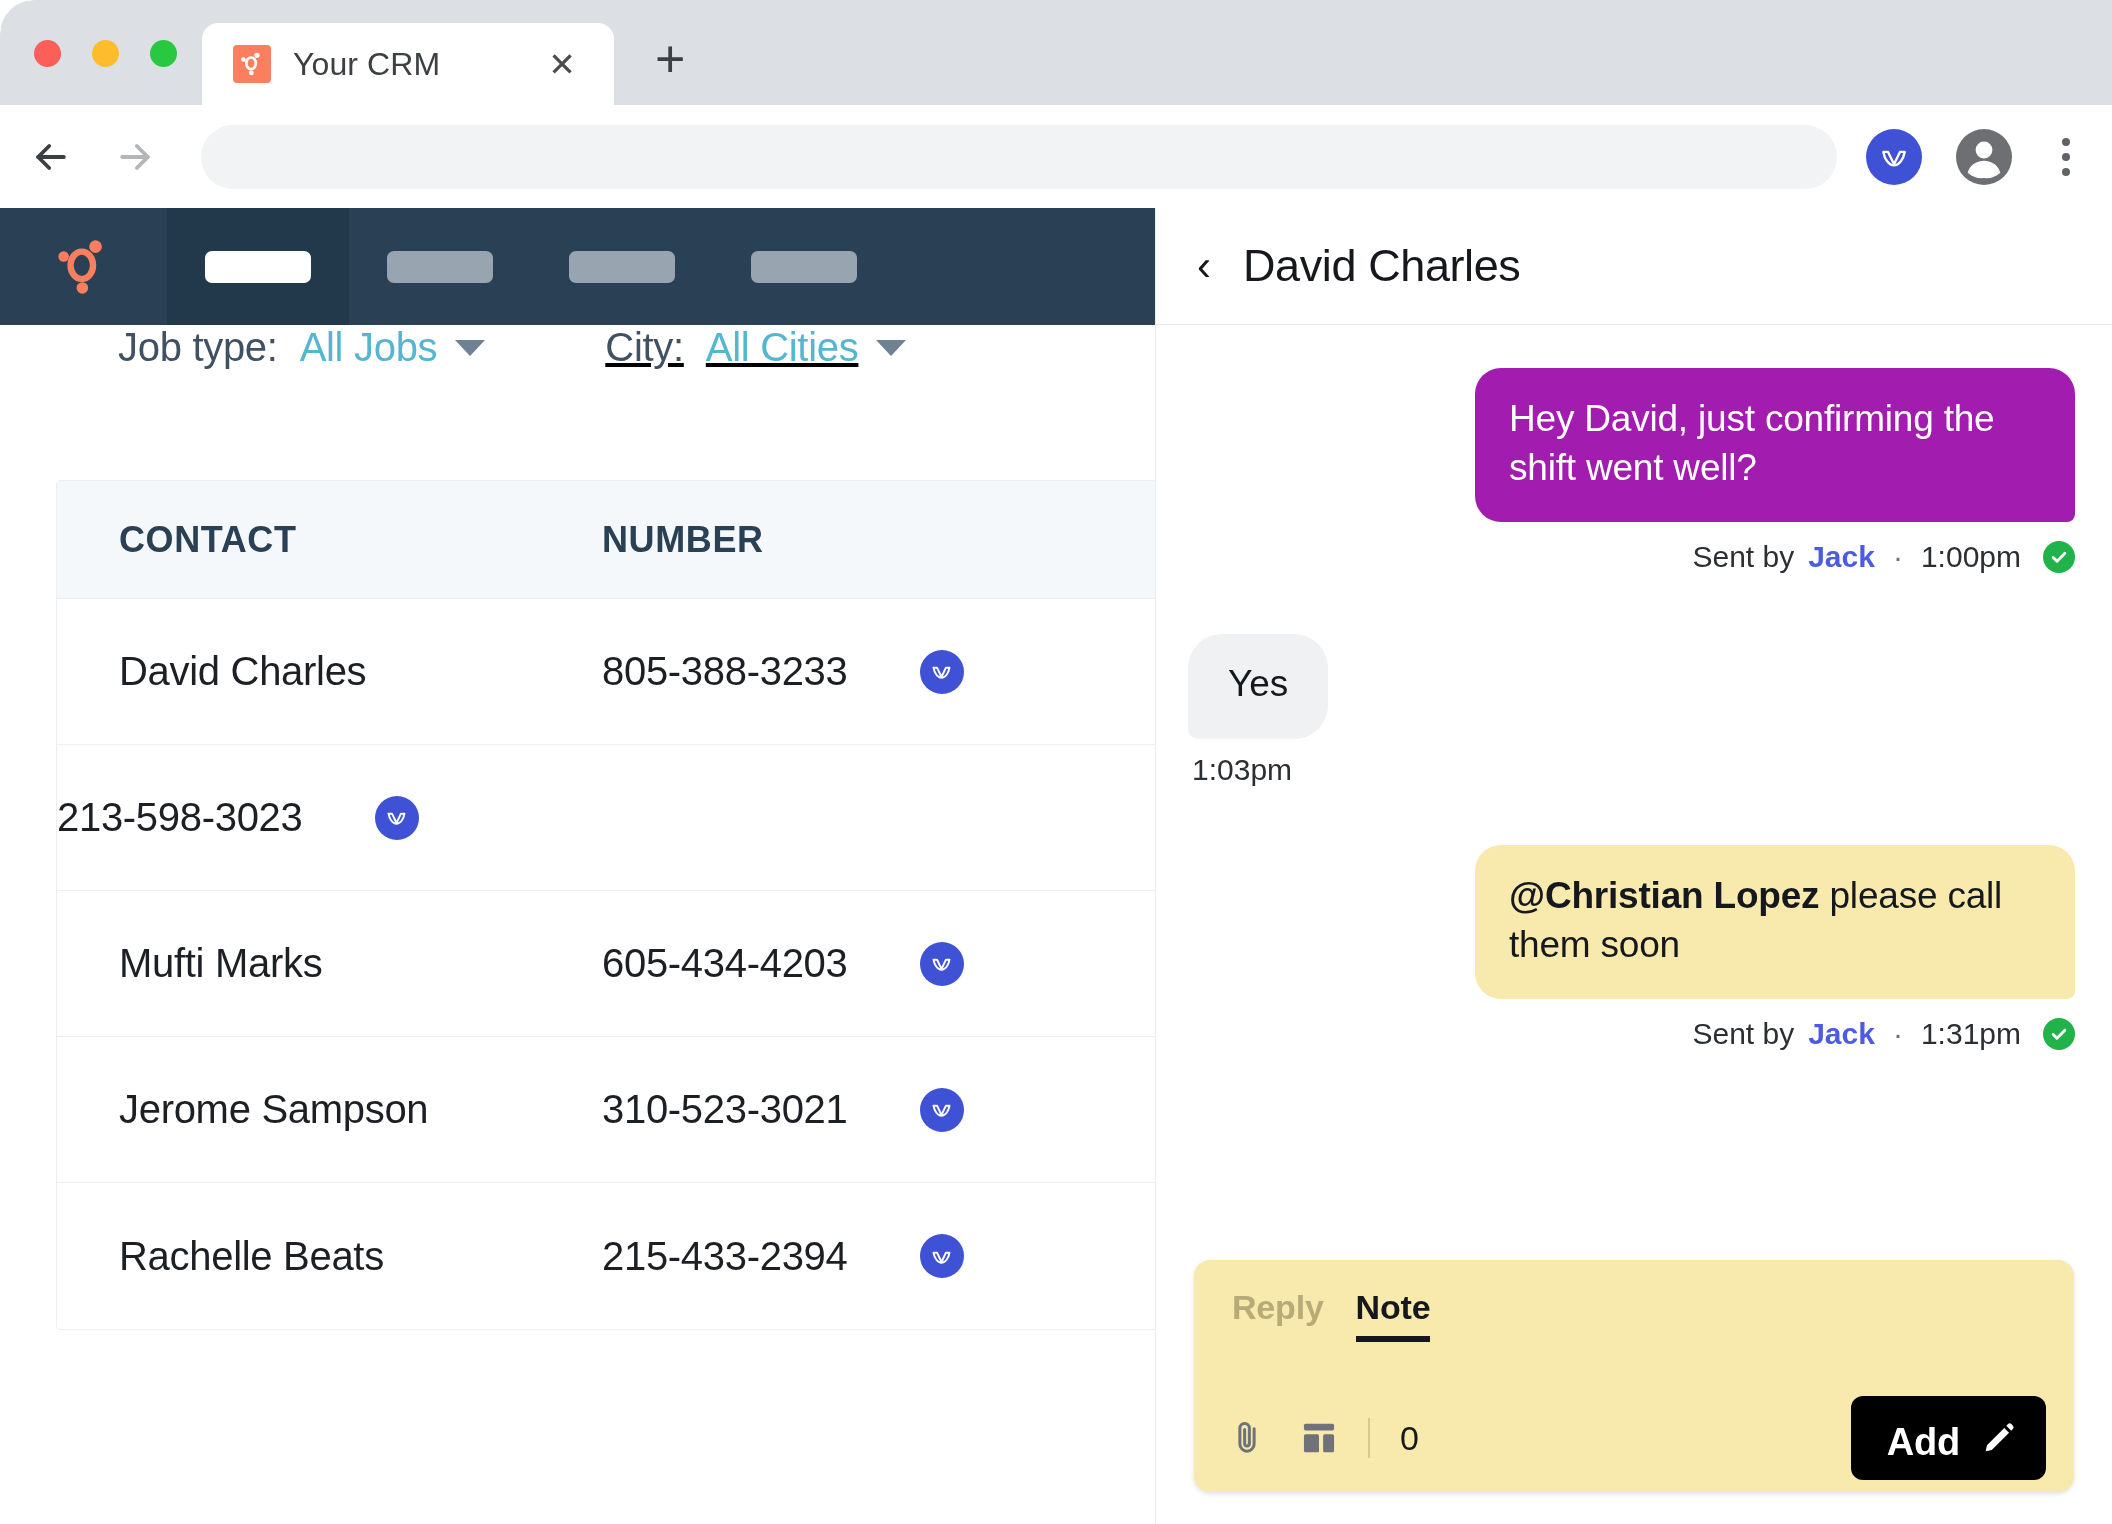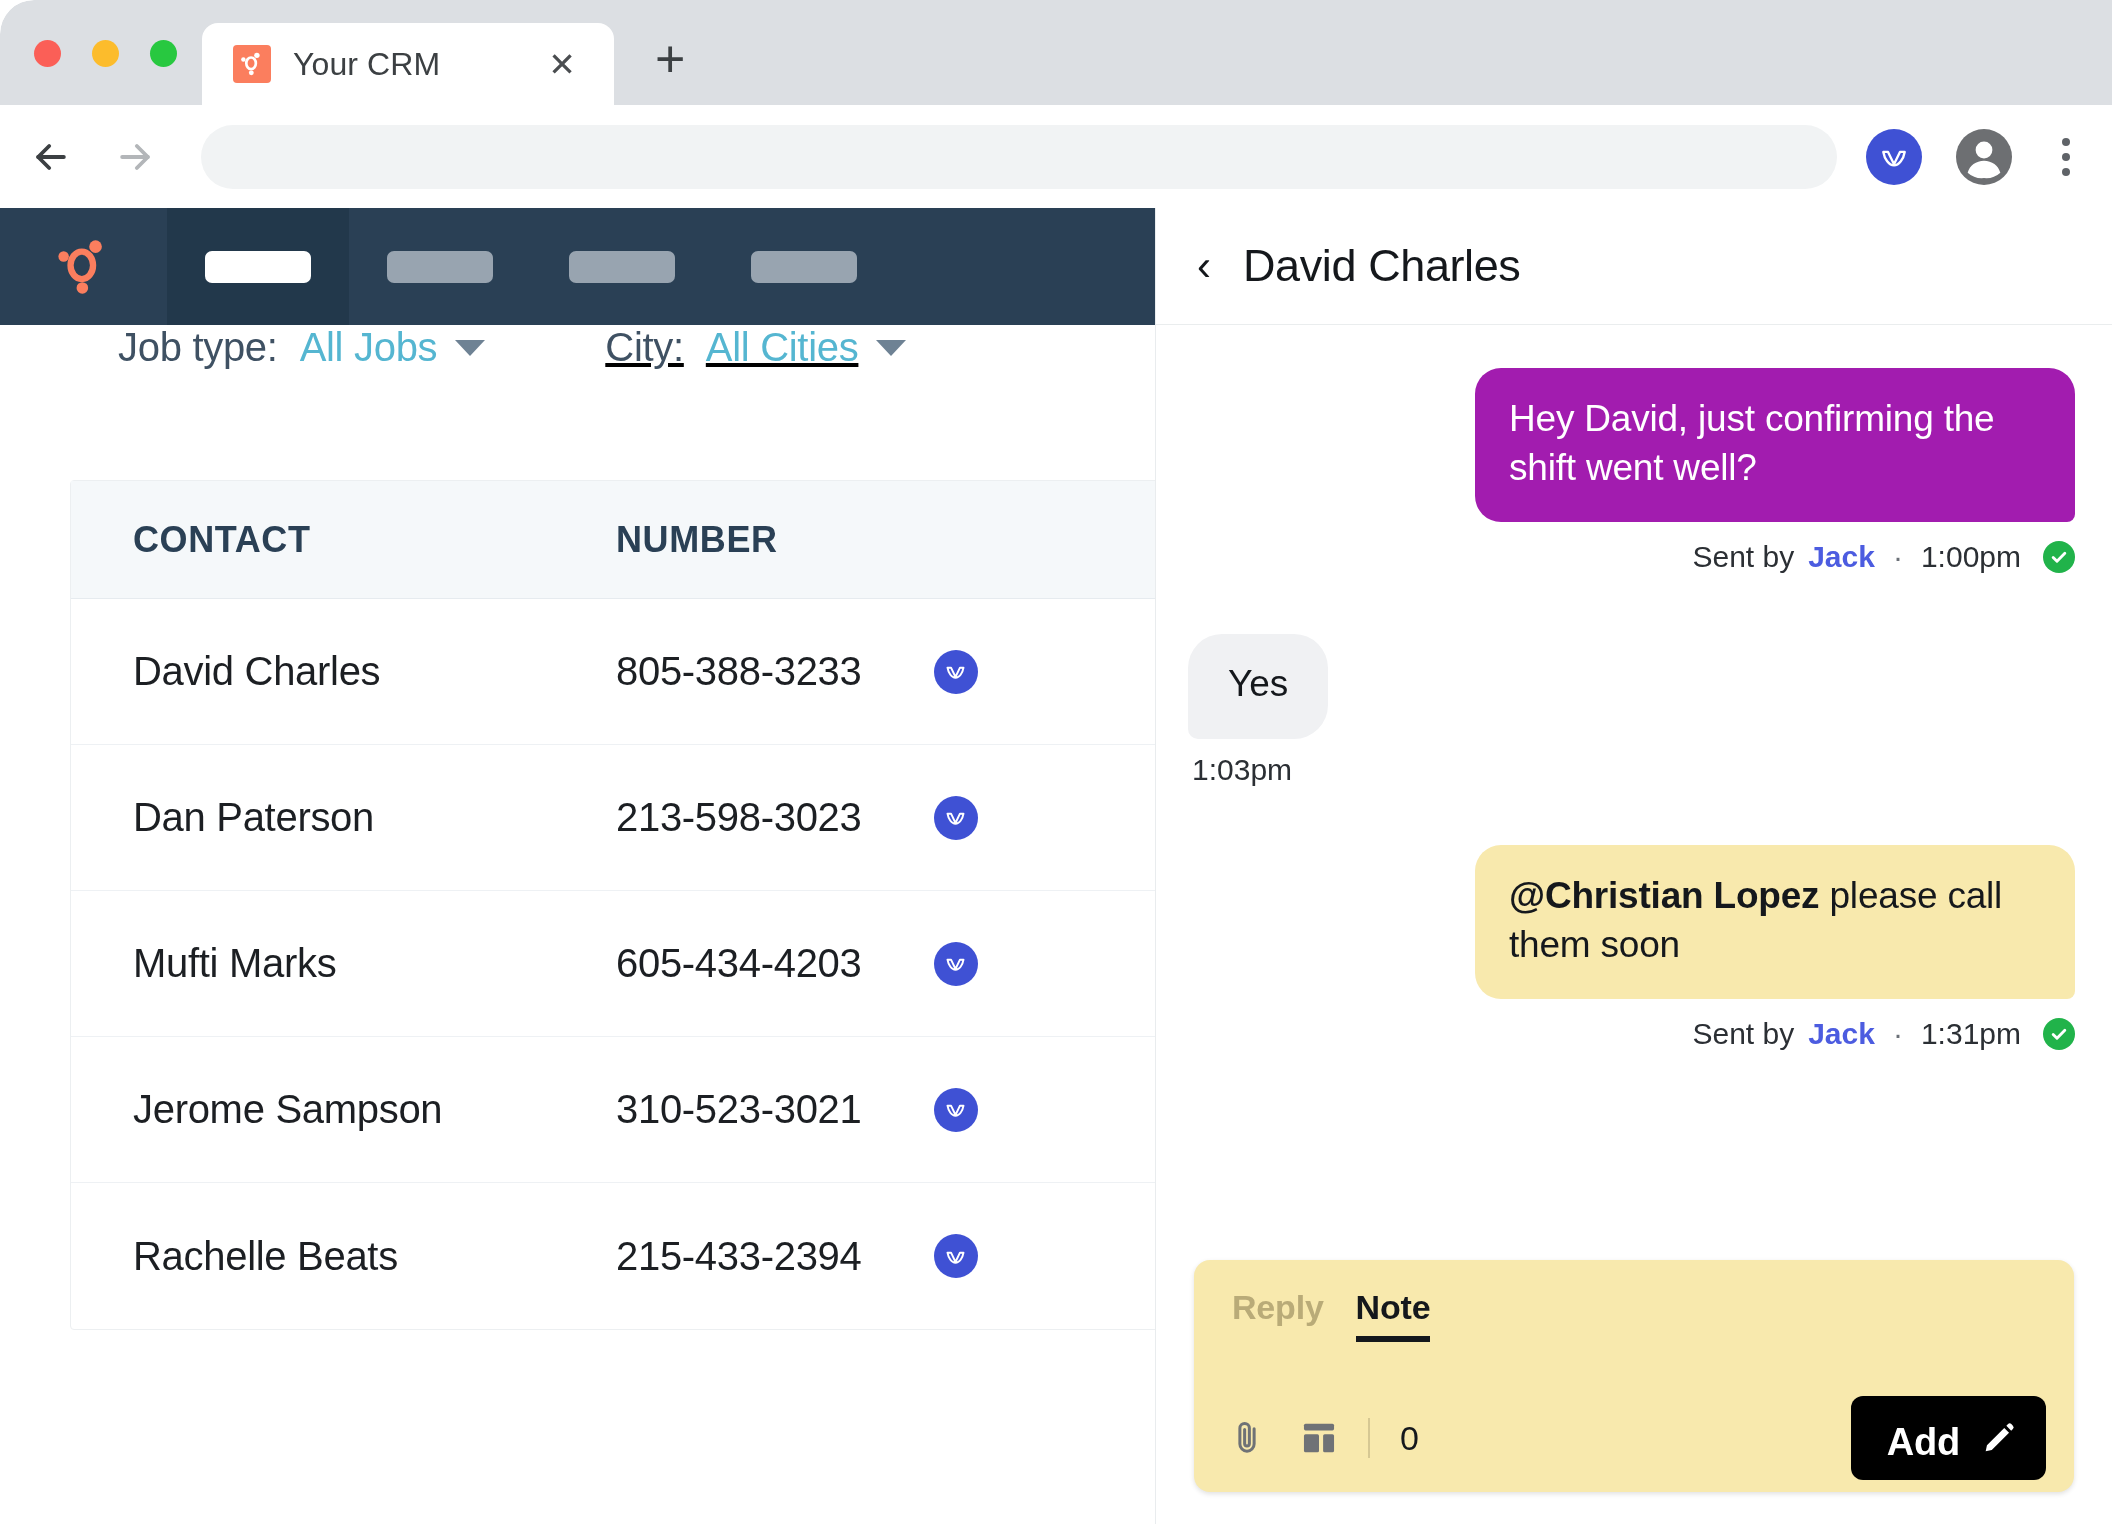--- a/index.html
+++ b/index.html
@@ -161,21 +161,21 @@
     width: 0; height: 0;
     border-left: 15px solid transparent;
     border-right: 15px solid transparent;
     border-top: 16px solid #6e8294;
     align-self: center;
     cursor: pointer;
   }
 
   
   .table {
-    position: absolute; left: 70px; top: 272px;
+    position: absolute; left: 56px; top: 272px;
     width: 1340px;
     border: 1px solid #eceff1;
     border-radius: 4px;
     background: #fff;
   }
   .thead {
     height: 118px;
     background: #f5f8fa;
     display: flex; align-items: center;
     border-bottom: 1px solid #e6ebef;
@@ -442,21 +442,20 @@
           <span>805-388-3233</span>
           <span class="w-badge">
             <svg width="27" height="27" viewBox="0 0 32 32" fill="none" stroke="#ffffff" stroke-width="2.3" stroke-linejoin="round" stroke-linecap="round">
               <path d="M6.5 11.5h4.2L16 22.5l5.3-11h4.2c-1 6.2-5 12-9.5 12s-8.5-5.8-9.5-12z"></path>
             </svg>
           </span>
         </span>
       </div>
 
       <div class="trow">
-        <span class="td col-contact">Dan Paterson</span>
         <span class="td col-number num-cell">
           <span>213-598-3023</span>
           <span class="w-badge">
             <svg width="27" height="27" viewBox="0 0 32 32" fill="none" stroke="#ffffff" stroke-width="2.3" stroke-linejoin="round" stroke-linecap="round">
               <path d="M6.5 11.5h4.2L16 22.5l5.3-11h4.2c-1 6.2-5 12-9.5 12s-8.5-5.8-9.5-12z"></path>
             </svg>
           </span>
         </span>
       </div>
 

